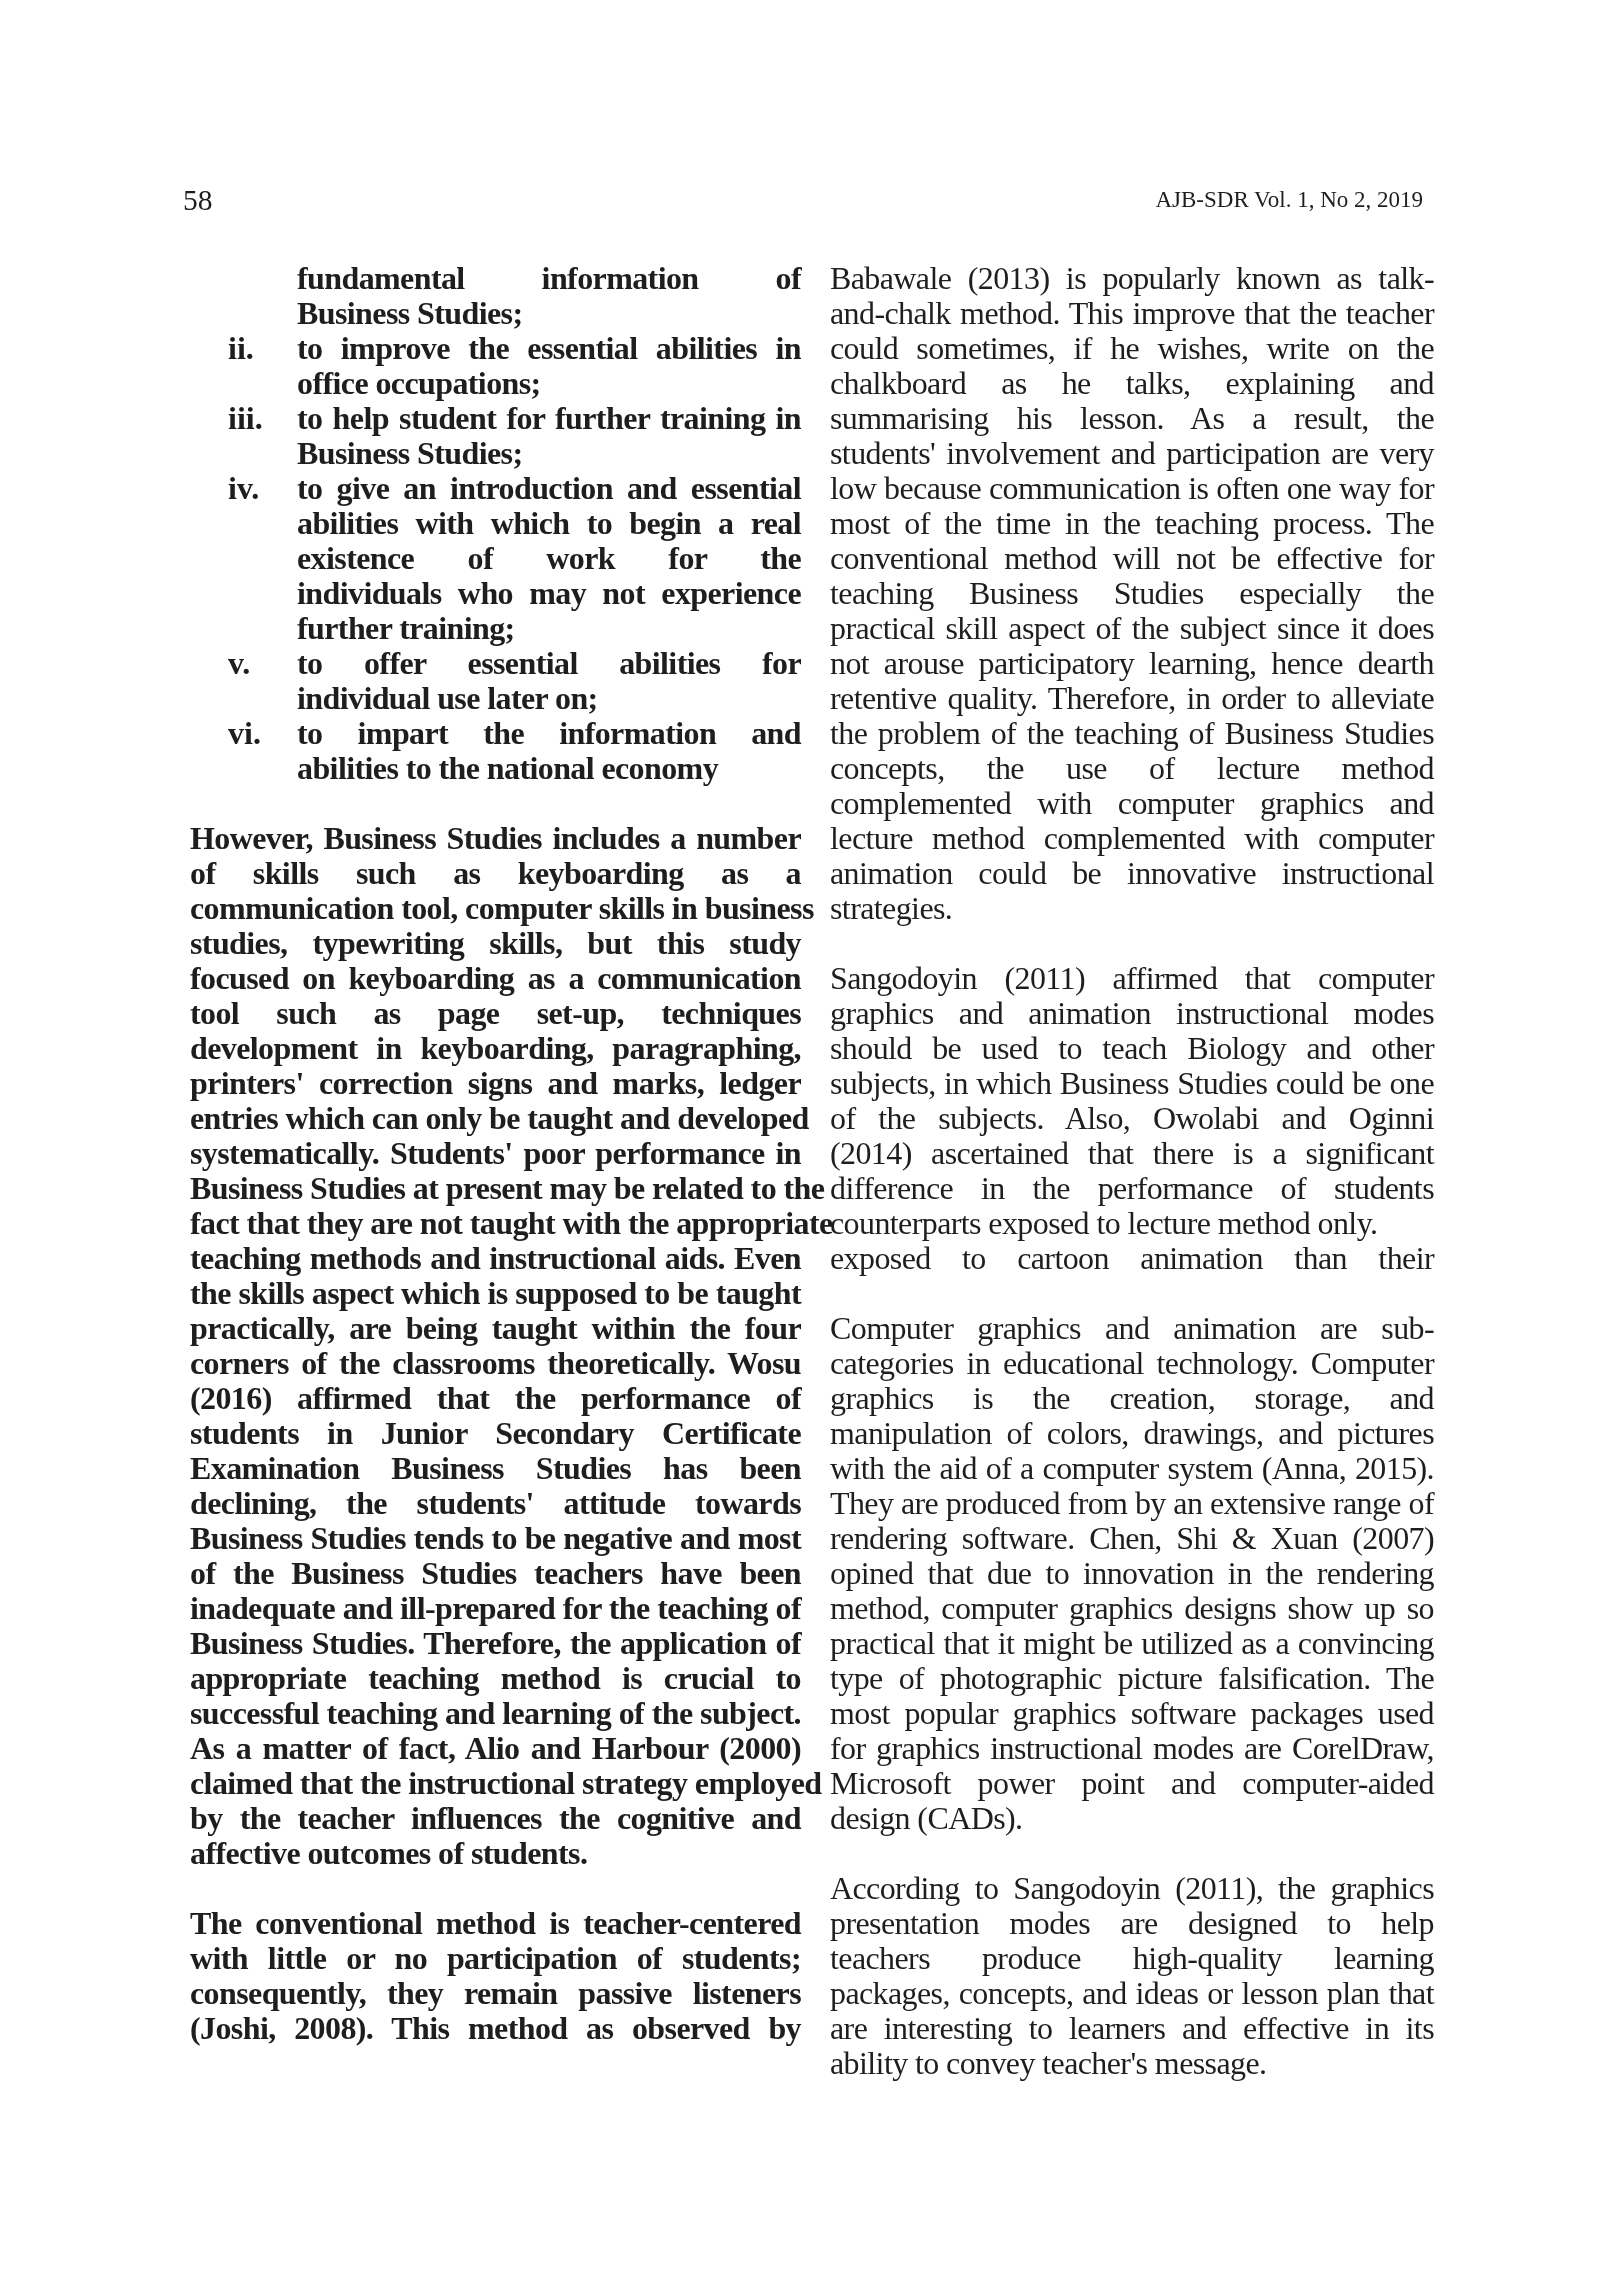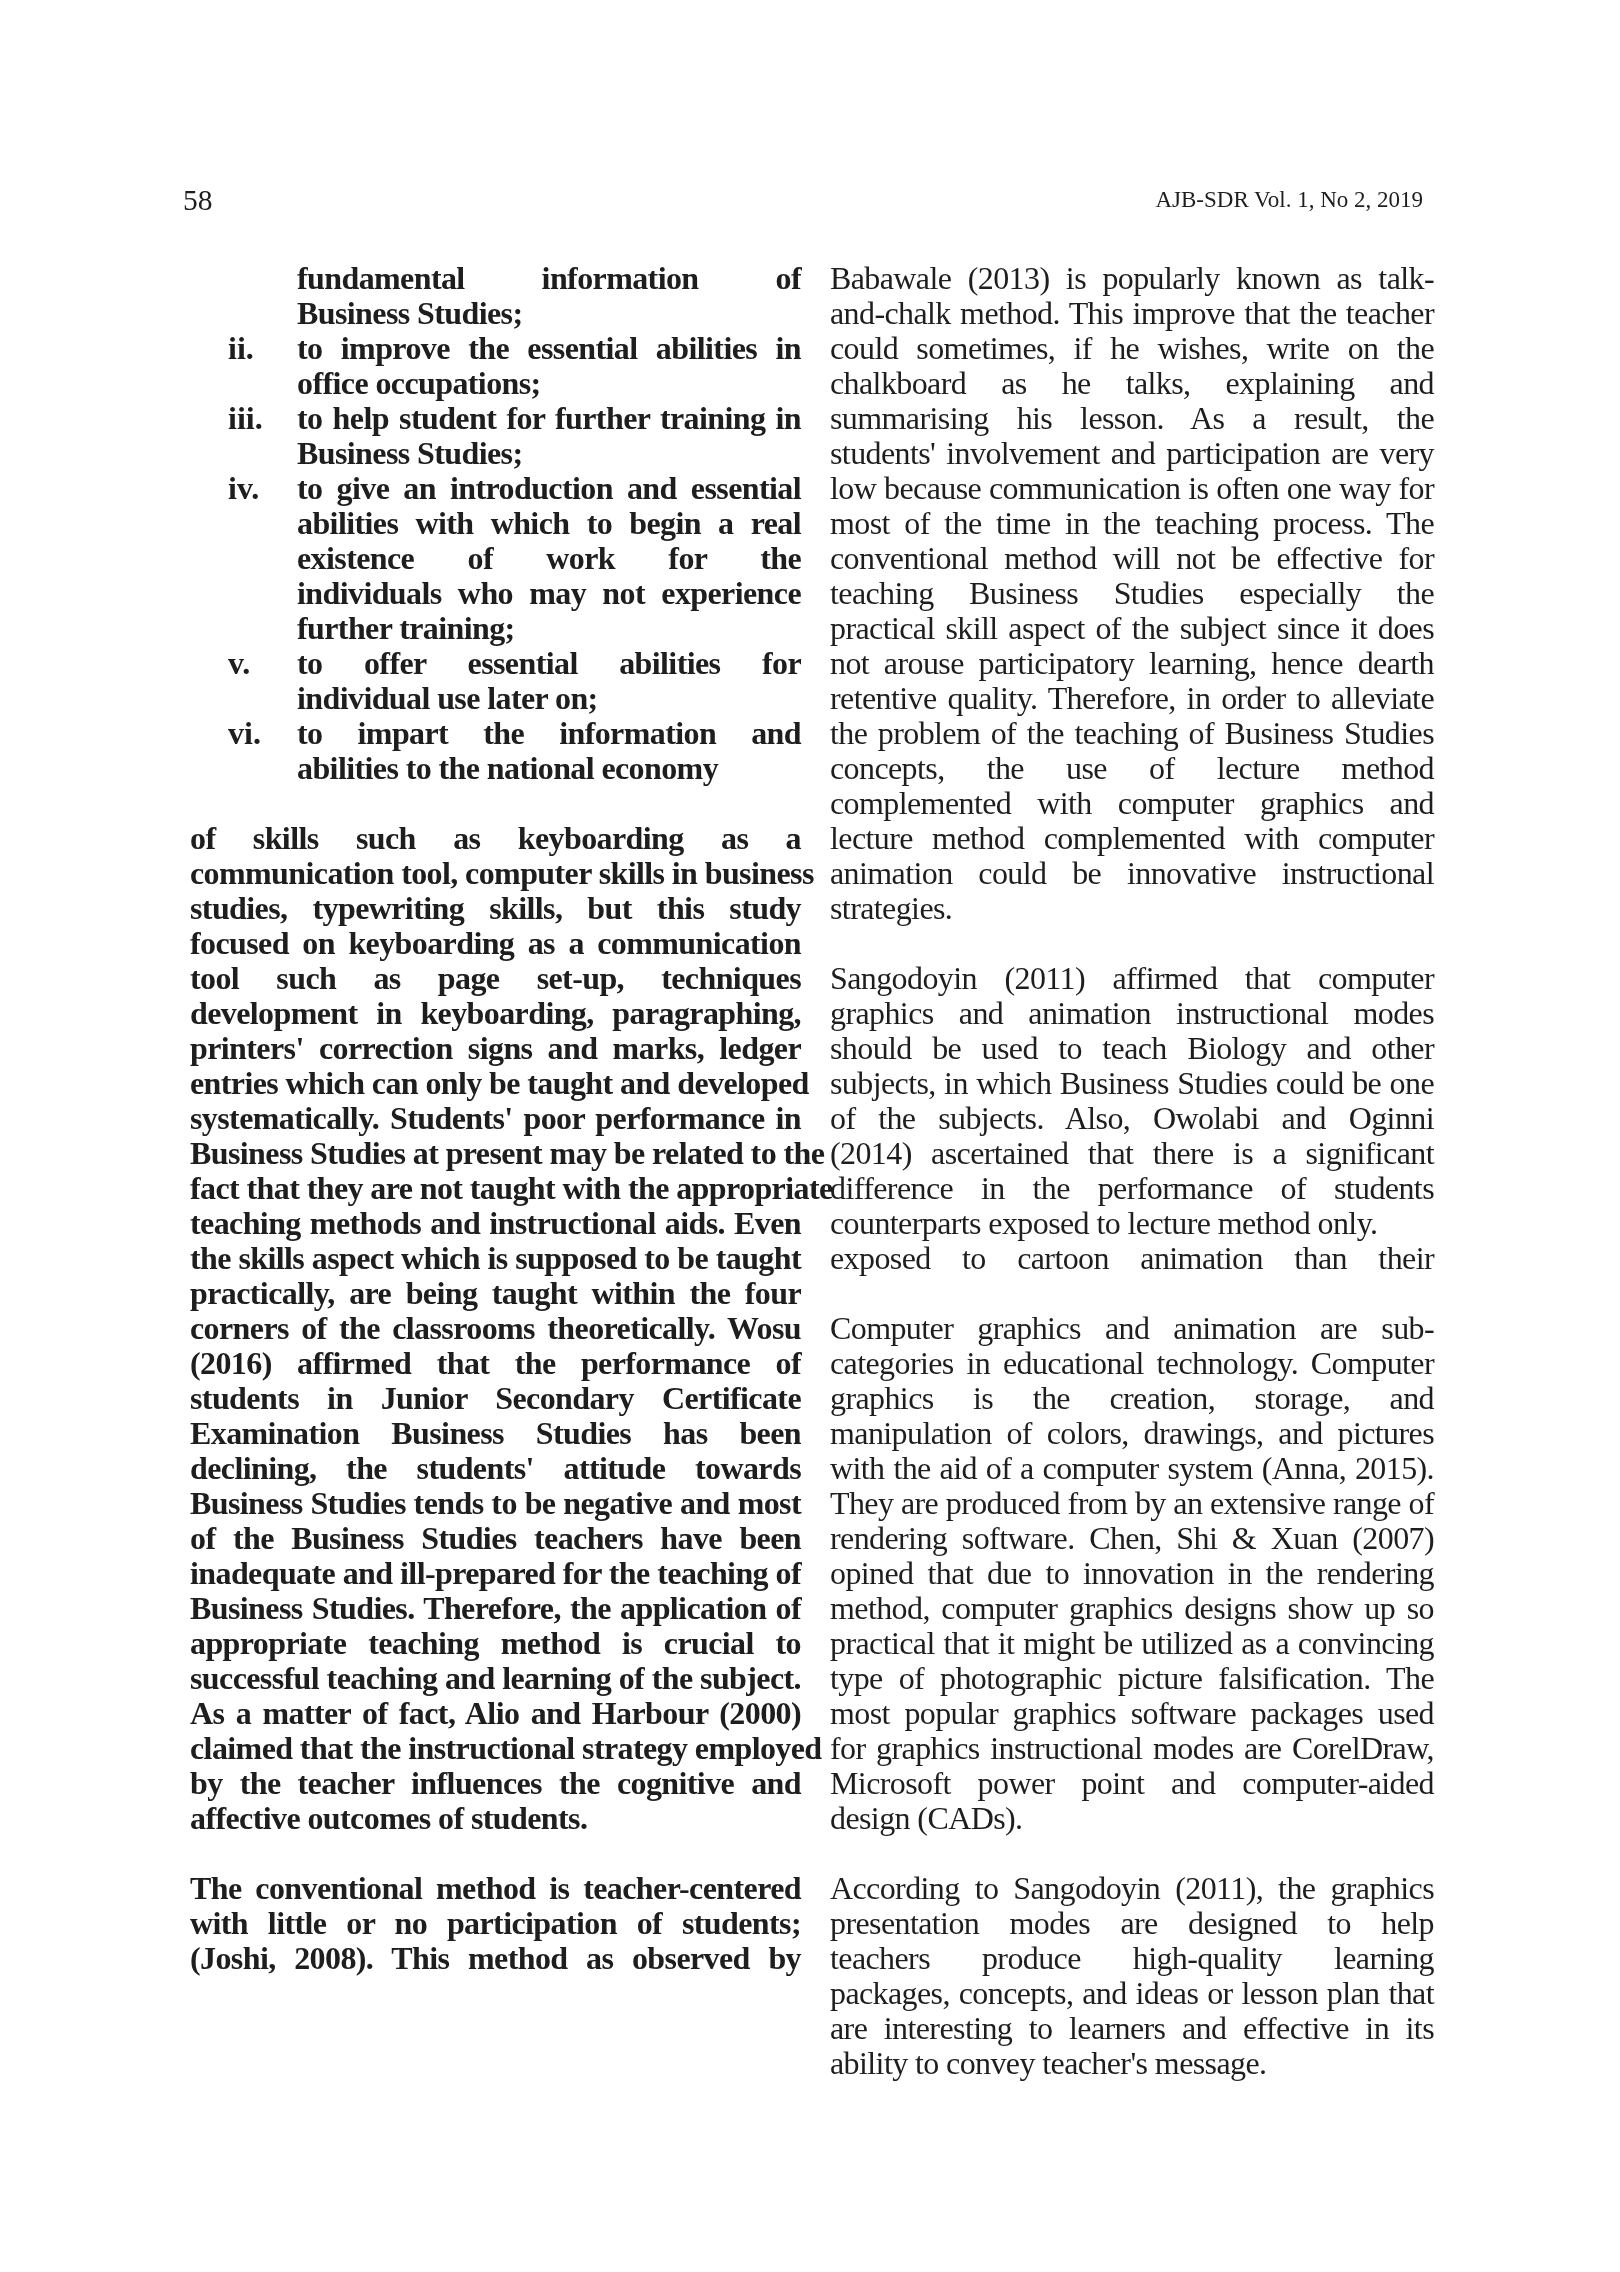--- a/index.html
+++ b/index.html
@@ -66,20 +66,21 @@
         <span class="list-marker">vi.</span>
         <div class="list-text">
           <span class="line">to impart the information and</span>
           <span class="line last">abilities to the national economy</span>
         </div>
       </div>
     </div>
   <div id="left-paras">
       <span class="gap"></span>
       <div>
+        <span class="line">However, Business Studies includes a number</span>
         <span class="line">of skills such as keyboarding as a</span>
         <span class="line">communication tool, computer skills in business</span>
         <span class="line">studies, typewriting skills, but this study</span>
         <span class="line">focused on keyboarding as a communication</span>
         <span class="line">tool such as page set-up, techniques</span>
         <span class="line">development in keyboarding, paragraphing,</span>
         <span class="line">printers' correction signs and marks, ledger</span>
         <span class="line">entries which can only be taught and developed</span>
         <span class="line">systematically. Students' poor performance in</span>
         <span class="line">Business Studies at present may be related to the</span>
@@ -100,20 +101,21 @@
         <span class="line">successful teaching and learning of the subject.</span>
         <span class="line">As a matter of fact, Alio and Harbour (2000)</span>
         <span class="line">claimed that the instructional strategy employed</span>
         <span class="line">by the teacher influences the cognitive and</span>
         <span class="line last">affective outcomes of students.</span>
       </div>
       <span class="gap"></span>
       <div>
         <span class="line">The conventional method is teacher-centered</span>
         <span class="line">with little or no participation of students;</span>
+        <span class="line">consequently, they remain passive listeners</span>
         <span class="line">(Joshi, 2008). This method as observed by</span>
       </div>
     </div>
 </div>
 
 <div class="col col-right" id="right-paras">
     <div>
       <span class="line">Babawale (2013) is popularly known as talk-</span>
       <span class="line">and-chalk method. This improve that the teacher</span>
       <span class="line">could sometimes, if he wishes, write on the</span>

